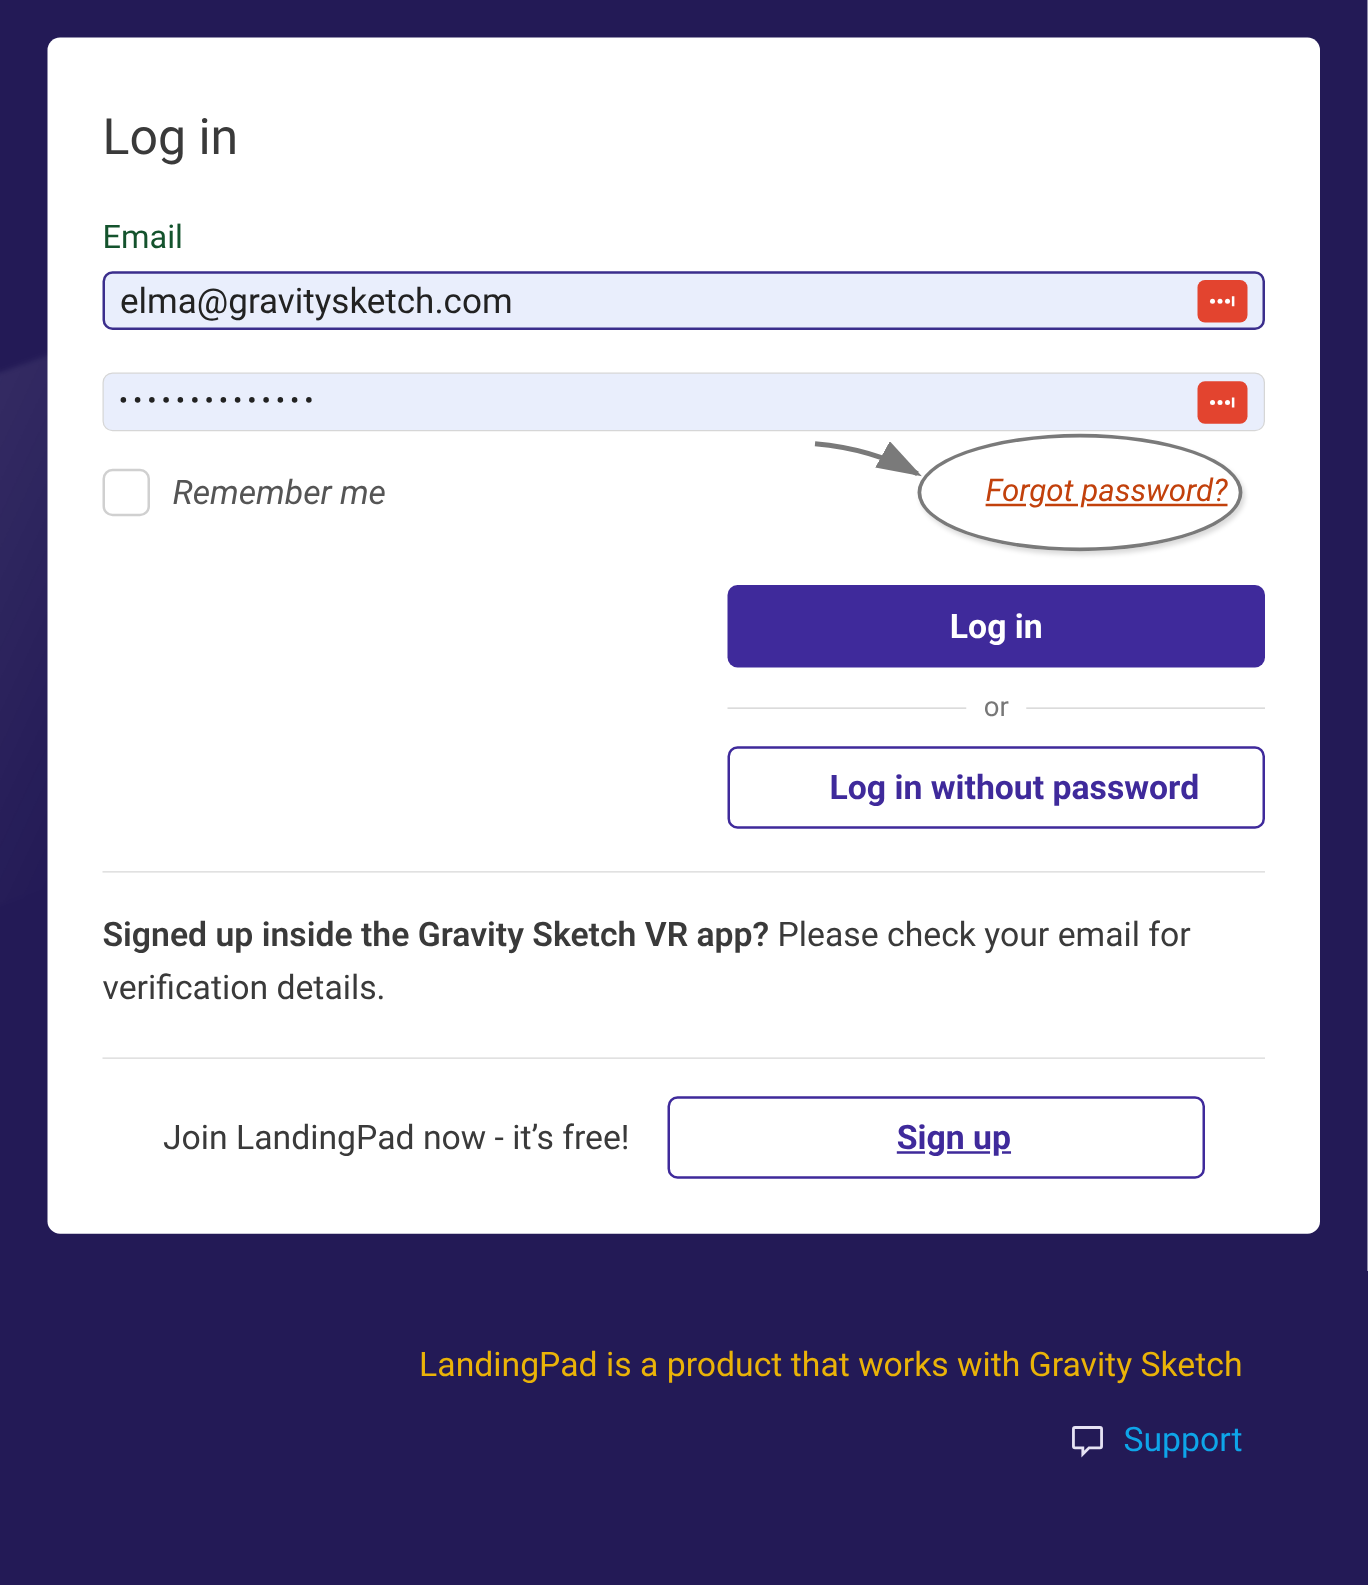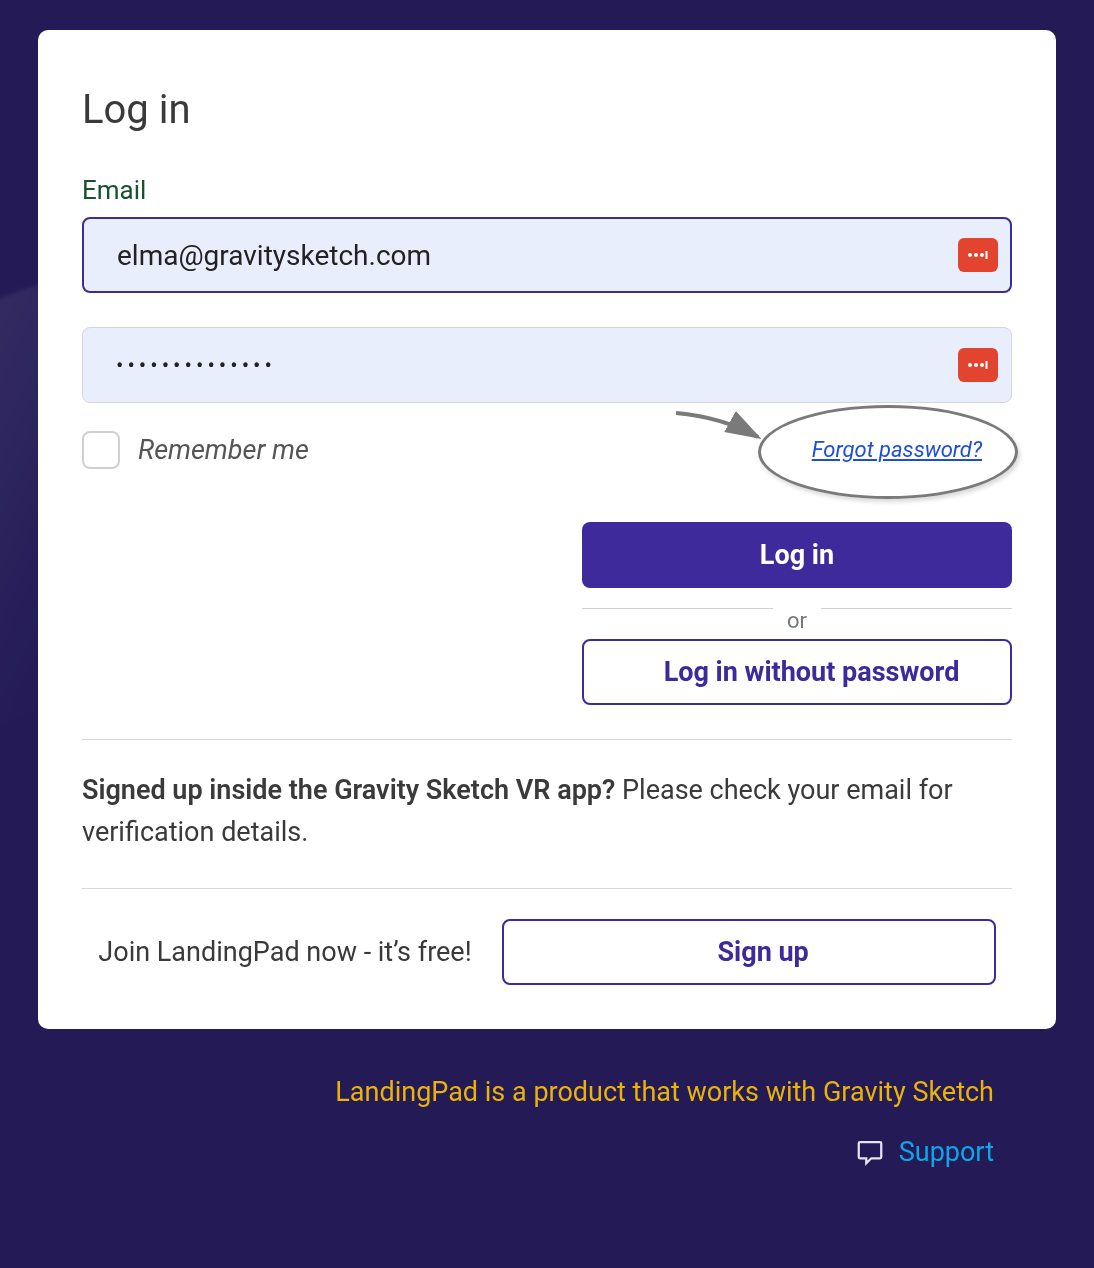--- a/index.html
+++ b/index.html
@@ -41,24 +41,24 @@
     font-size: 26px;
     color: #14532d;
     margin-bottom: 12px;
   }
   .input-wrap {
     position: relative;
     margin-bottom: 34px;
   }
   .text-input {
     width: 100%;
-    height: 76px;
+    height: 47px;
     border-radius: 8px;
     font-size: 28px;
-    padding: 0 62px 0 33px;
+    padding: 0 62px 0 12px;
     color: #222;
     font-family: inherit;
     outline: none;
   }
   .email-input {
     background: #e9eefc;
     border: 2px solid #3b2e8c;
   }
   .password-input {
     background: #e9eefc;
@@ -107,22 +107,22 @@
   }
   .remember-label {
     font-size: 27px;
     color: #555;
   }
   .forgot-wrap {
     position: relative;
     padding: 16px 30px;
   }
   .forgot-link {
-    font-size: 22px;
-    color: #1d4ed8;
+    font-size: 25px;
+    color: #c2410c;
     text-decoration: underline;
     cursor: pointer;
   }
   .annot-ellipse {
     position: absolute;
     left: -24px;
     top: -16px;
     width: 260px;
     height: 94px;
     border: 3px solid #7a7a7a;
@@ -163,22 +163,23 @@
     border: none;
   }
   .btn-outline {
     background: #fff;
     color: #3f2a9b;
     border: 2px solid #3f2a9b;
     padding-left: 29px;
   }
   .or-row {
     display: flex;
+    align-items: center;
     gap: 14px;
-    margin: 20px 0 6px 0;
+    margin: 20px 0 18px 0;
   }
   .or-line {
     flex: 1;
     height: 1px;
     background: #cfcfcf;
   }
   .or-text {
     font-size: 22px;
     color: #777;
   }
@@ -197,21 +198,22 @@
     display: flex;
     align-items: center;
     justify-content: center;
     gap: 30px;
   }
   .signup-text {
     font-size: 27px;
     color: #3a3a3a;
   }
   .signup-btn {
-    width: 494px;
+    width: 430px;
+    text-decoration: underline;
   }
   .footer-tagline {
     position: absolute;
     right: 100px;
     top: 1076px;
     color: #eab308;
     font-size: 27px;
   }
   .support {
     position: absolute;

